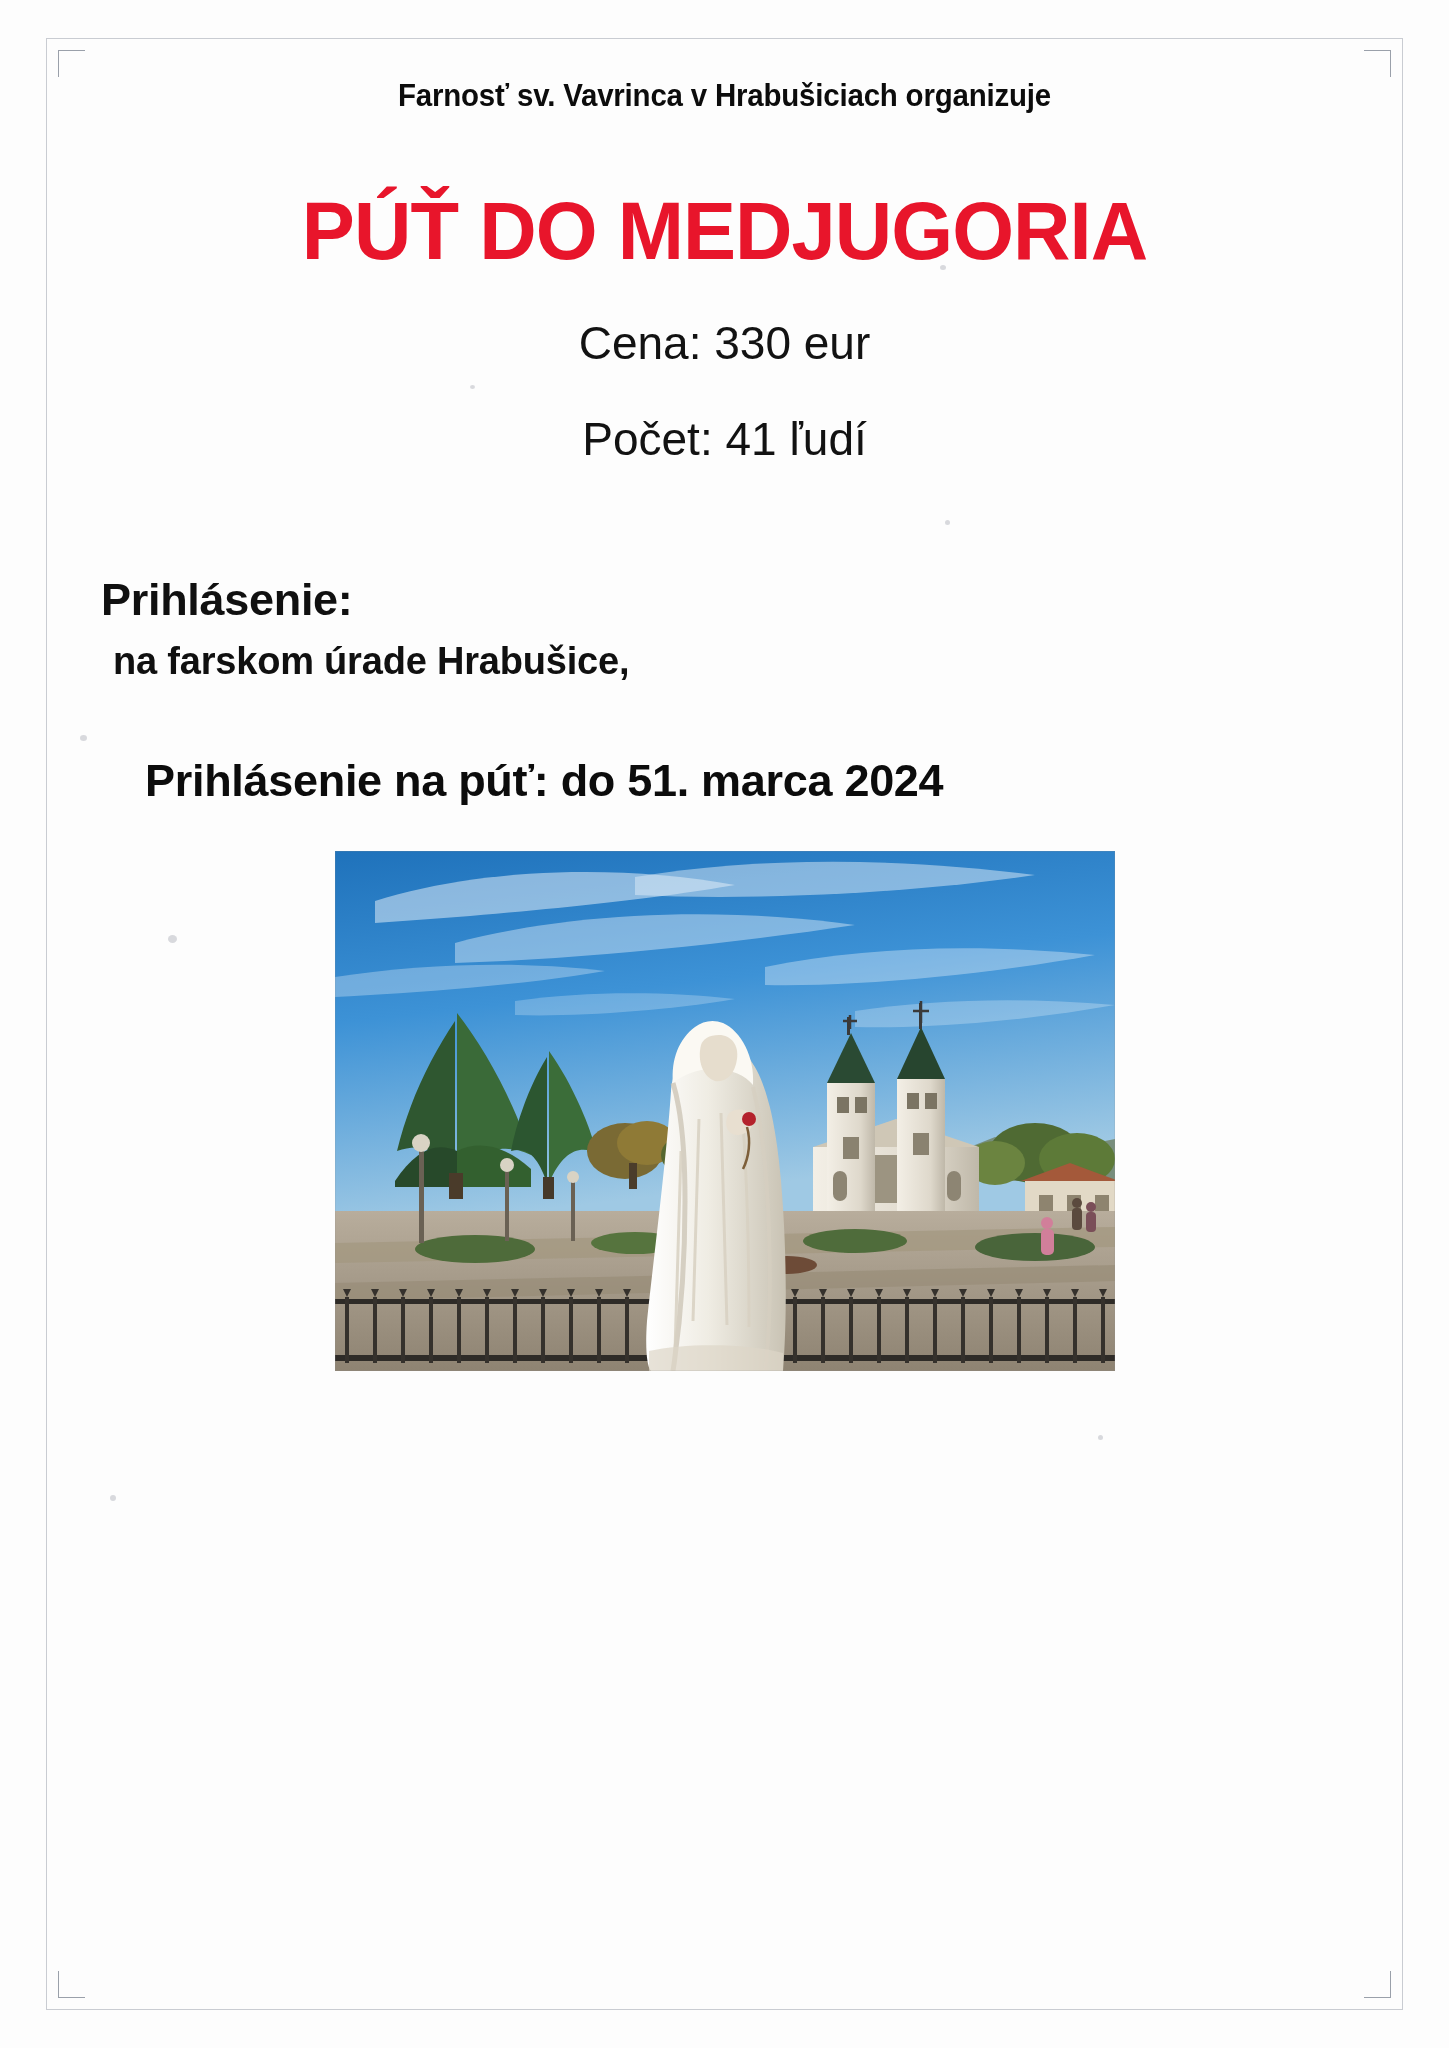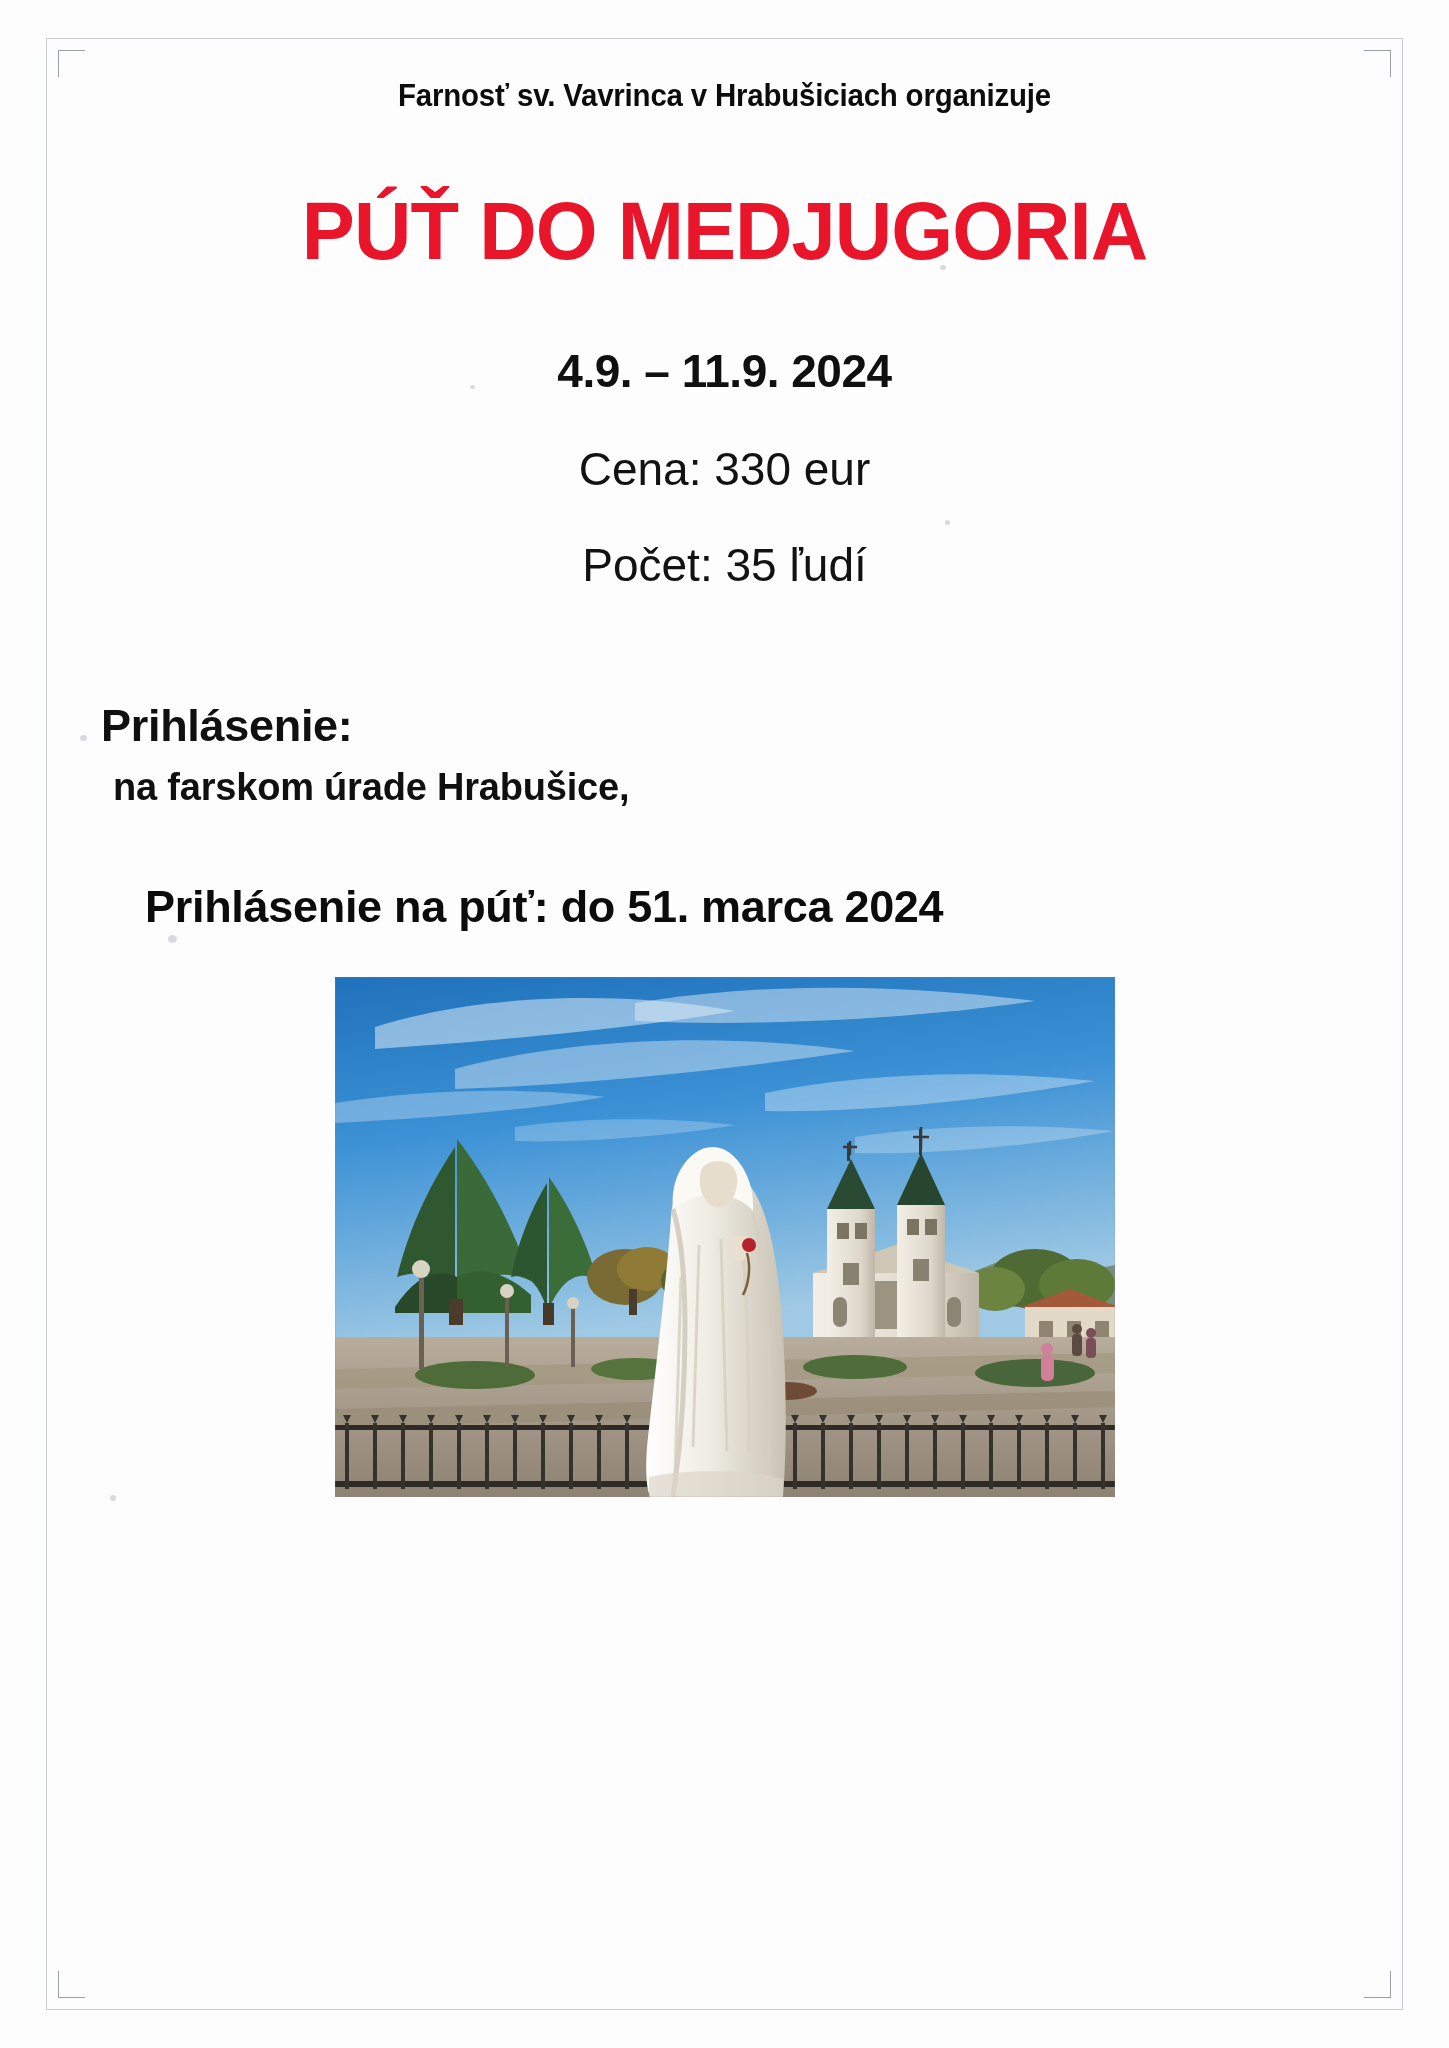--- a/index.html
+++ b/index.html
@@ -161,25 +161,24 @@
   <div class="speck" style="left:168px; top:935px; width:9px; height:8px;"></div>
   <div class="speck" style="left:110px; top:1495px; width:6px; height:6px;"></div>
   <div class="speck" style="left:1098px; top:1435px; width:5px; height:5px;"></div>
 
   <div id="content">
 
     <div class="org-line">Farnosť sv. Vavrinca v Hrabušiciach organizuje</div>
 
     <div class="main-title">PÚŤ DO MEDJUGORIA</div>
 
-    <div class="date-line">4.9. – 11.9. 2024</div>
 
     <div class="price-line">Cena: 330 eur</div>
 
-    <div class="count-line">Počet: 35 ľudí</div>
+    <div class="count-line">Počet: 41 ľudí</div>
 
     <div class="signup-block">
       <div class="signup-head">Prihlásenie:</div>
       <div class="signup-line">na farskom úrade Hrabušice,</div>
     </div>
 
     <div class="deadline-line">Prihlásenie na púť: do 51. marca 2024</div>
 
     <div class="photo-wrap">
       <div class="photo">

